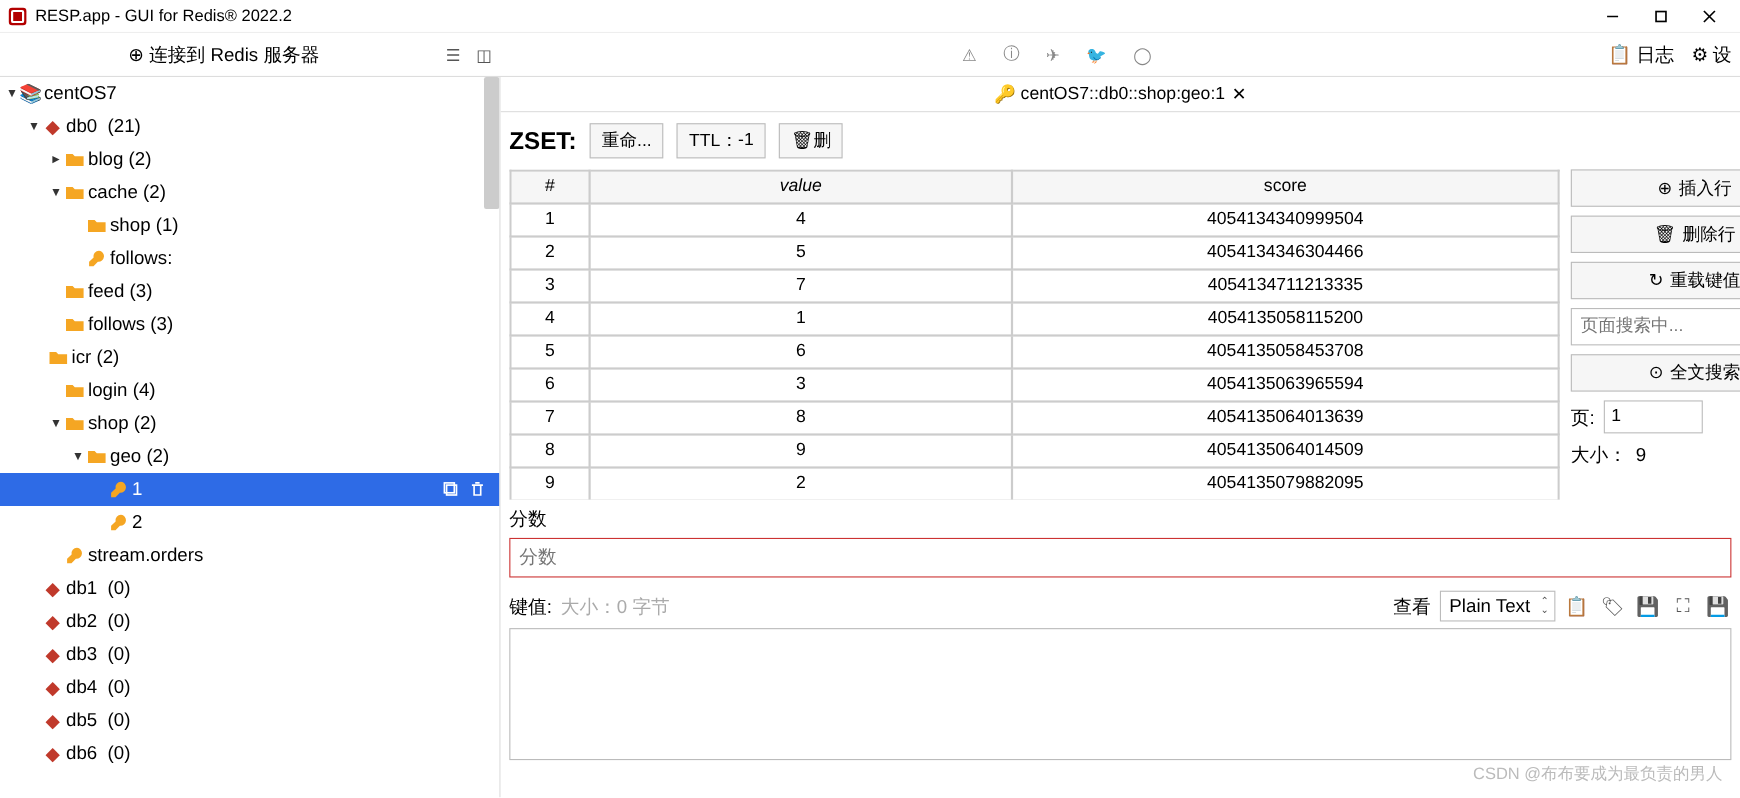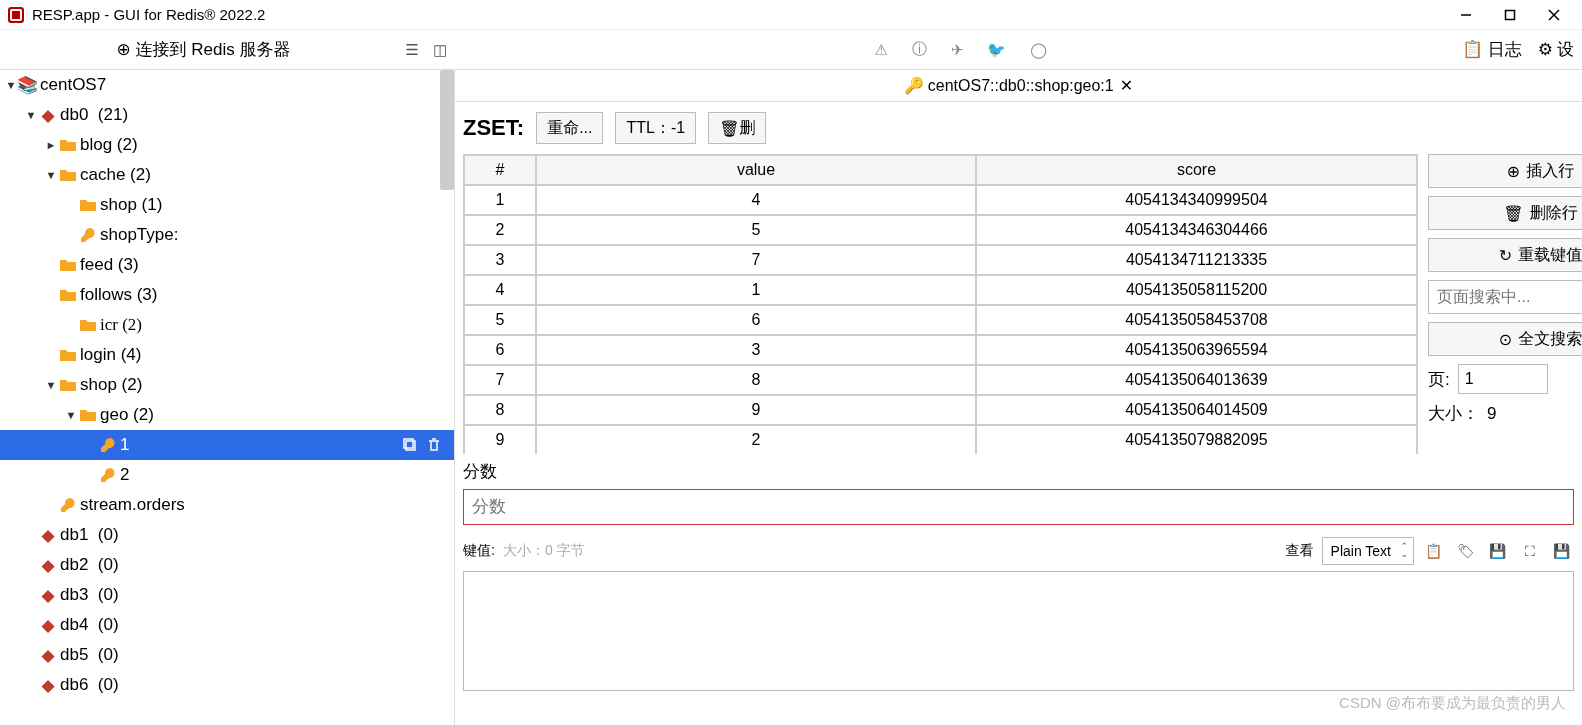--- a/index.html
+++ b/index.html
@@ -45,32 +45,32 @@
 .key-header .type{font-weight:bold; font-size:22px;}
 .key-header .key-input{flex:0 0 770px; height:32px; border:1px solid #bbb; padding:0 8px; font-size:17px; background:#f4f4f4;}
 .key-header .mbtn{height:32px; padding:0 10px; border:1px solid #bbb; background:#f6f6f6; cursor:pointer; font-size:16px; display:flex; align-items:center;}
 
 .content-row{display:flex; padding:0 8px; gap:10px; height:300px;}
 .table-wrap{flex:0 0 955px; border:none; overflow:hidden;}
 table{border-collapse:collapse; width:100%; font-size:16px;}
 th,td{border:2px solid #ccc; text-align:center; height:30px; background:#fff;}
 th{background:#f6f6f6; font-weight:normal;}
 .col-num{width:72px;}
-.col-val{width:440px;}
+.col-val{width:384px;font-style:italic;}
 .side-panel{flex:1; display:flex; flex-direction:column; gap:8px;}
 .side-panel .sbtn{height:34px; border:1px solid #bbb; background:#f6f6f6; display:flex; align-items:center; justify-content:center; gap:6px; cursor:pointer; font-size:16px;}
 .side-panel input.search{height:34px; border:1px solid #bbb; padding:0 8px; font-size:16px; color:#888;}
 .side-info{display:flex; align-items:center; gap:8px; font-size:17px;}
 .side-info input{width:90px; height:30px; border:1px solid #bbb; padding:0 6px; font-size:16px;}
 
 .score-section{padding:6px 8px;}
 .score-section .lbl{font-size:17px; margin-bottom:6px; display:block;}
 .score-section input{width:100%; height:36px; border:1px solid #c33; padding:0 8px; font-size:17px; color:#888;}
 
-.kv-bar{display:flex; align-items:center; padding:6px 8px; gap:8px; font-size:14px;}
+.kv-bar{display:flex; align-items:center; padding:6px 8px; gap:8px; font-size:17px;}
 .kv-bar .faded{color:#aaa;}
 .kv-bar .spacer{flex:1;}
 .kv-bar .viewsel{border:1px solid #bbb; height:28px; padding:0 22px 0 8px; display:flex; align-items:center; position:relative; cursor:pointer;}
 .kv-bar .viewsel::after{content:"⌃\A⌄"; white-space:pre; font-size:9px; line-height:8px; position:absolute; right:5px; top:4px; color:#555;}
 .kv-bar .ib{width:24px; height:24px; display:flex; align-items:center; justify-content:center; cursor:pointer; color:#555;}
 
 .editor{margin:0 8px; border:1px solid #bbb; height:120px;}
 
 .watermark{position:absolute; right:16px; bottom:12px; color:#bbb; font-size:15px; pointer-events:none;}
 .scroll-thumb{position:absolute; right:0; top:0; width:14px; height:120px; background:#ccc; border-radius:2px;}
@@ -173,41 +173,41 @@
           </span>
           <span class="label">shop (1)</span>
         </div>
         <div class="tree-row" style="padding-left: 64px;">
           <span class="arrow"></span>
           <span class="keyicon">
             <svg width="16" height="16" viewBox="0 0 16 16">
               <path d="M10 1a5 5 0 00-4.9 6L1 11v4h4l4-4a5 5 0 101-10z"></path>
             </svg>
           </span>
-          <span class="label">shopType:</span>
+          <span class="label">follows:</span>
         </div>
         <div class="tree-row" style="padding-left: 44px;">
           <span class="arrow"></span>
           <span class="folder">
             <svg width="18" height="14" viewBox="0 0 18 14">
               <path d="M1 2h6l2 2h8v9H1z"></path>
             </svg>
           </span>
           <span class="label">feed (3)</span>
         </div>
         <div class="tree-row" style="padding-left: 44px;">
           <span class="arrow"></span>
           <span class="folder">
             <svg width="18" height="14" viewBox="0 0 18 14">
               <path d="M1 2h6l2 2h8v9H1z"></path>
             </svg>
           </span>
           <span class="label">follows (3)</span>
         </div>
-        <div class="tree-row" style="padding-left: 64px; font-family: Liberation Serif, serif;">
+        <div class="tree-row" style="padding-left: 29px;">
           <span class="arrow"></span>
           <span class="folder">
             <svg width="18" height="14" viewBox="0 0 18 14">
               <path d="M1 2h6l2 2h8v9H1z"></path>
             </svg>
           </span>
           <span class="label">icr (2)</span>
         </div>
         <div class="tree-row" style="padding-left: 44px;">
           <span class="arrow"></span>

